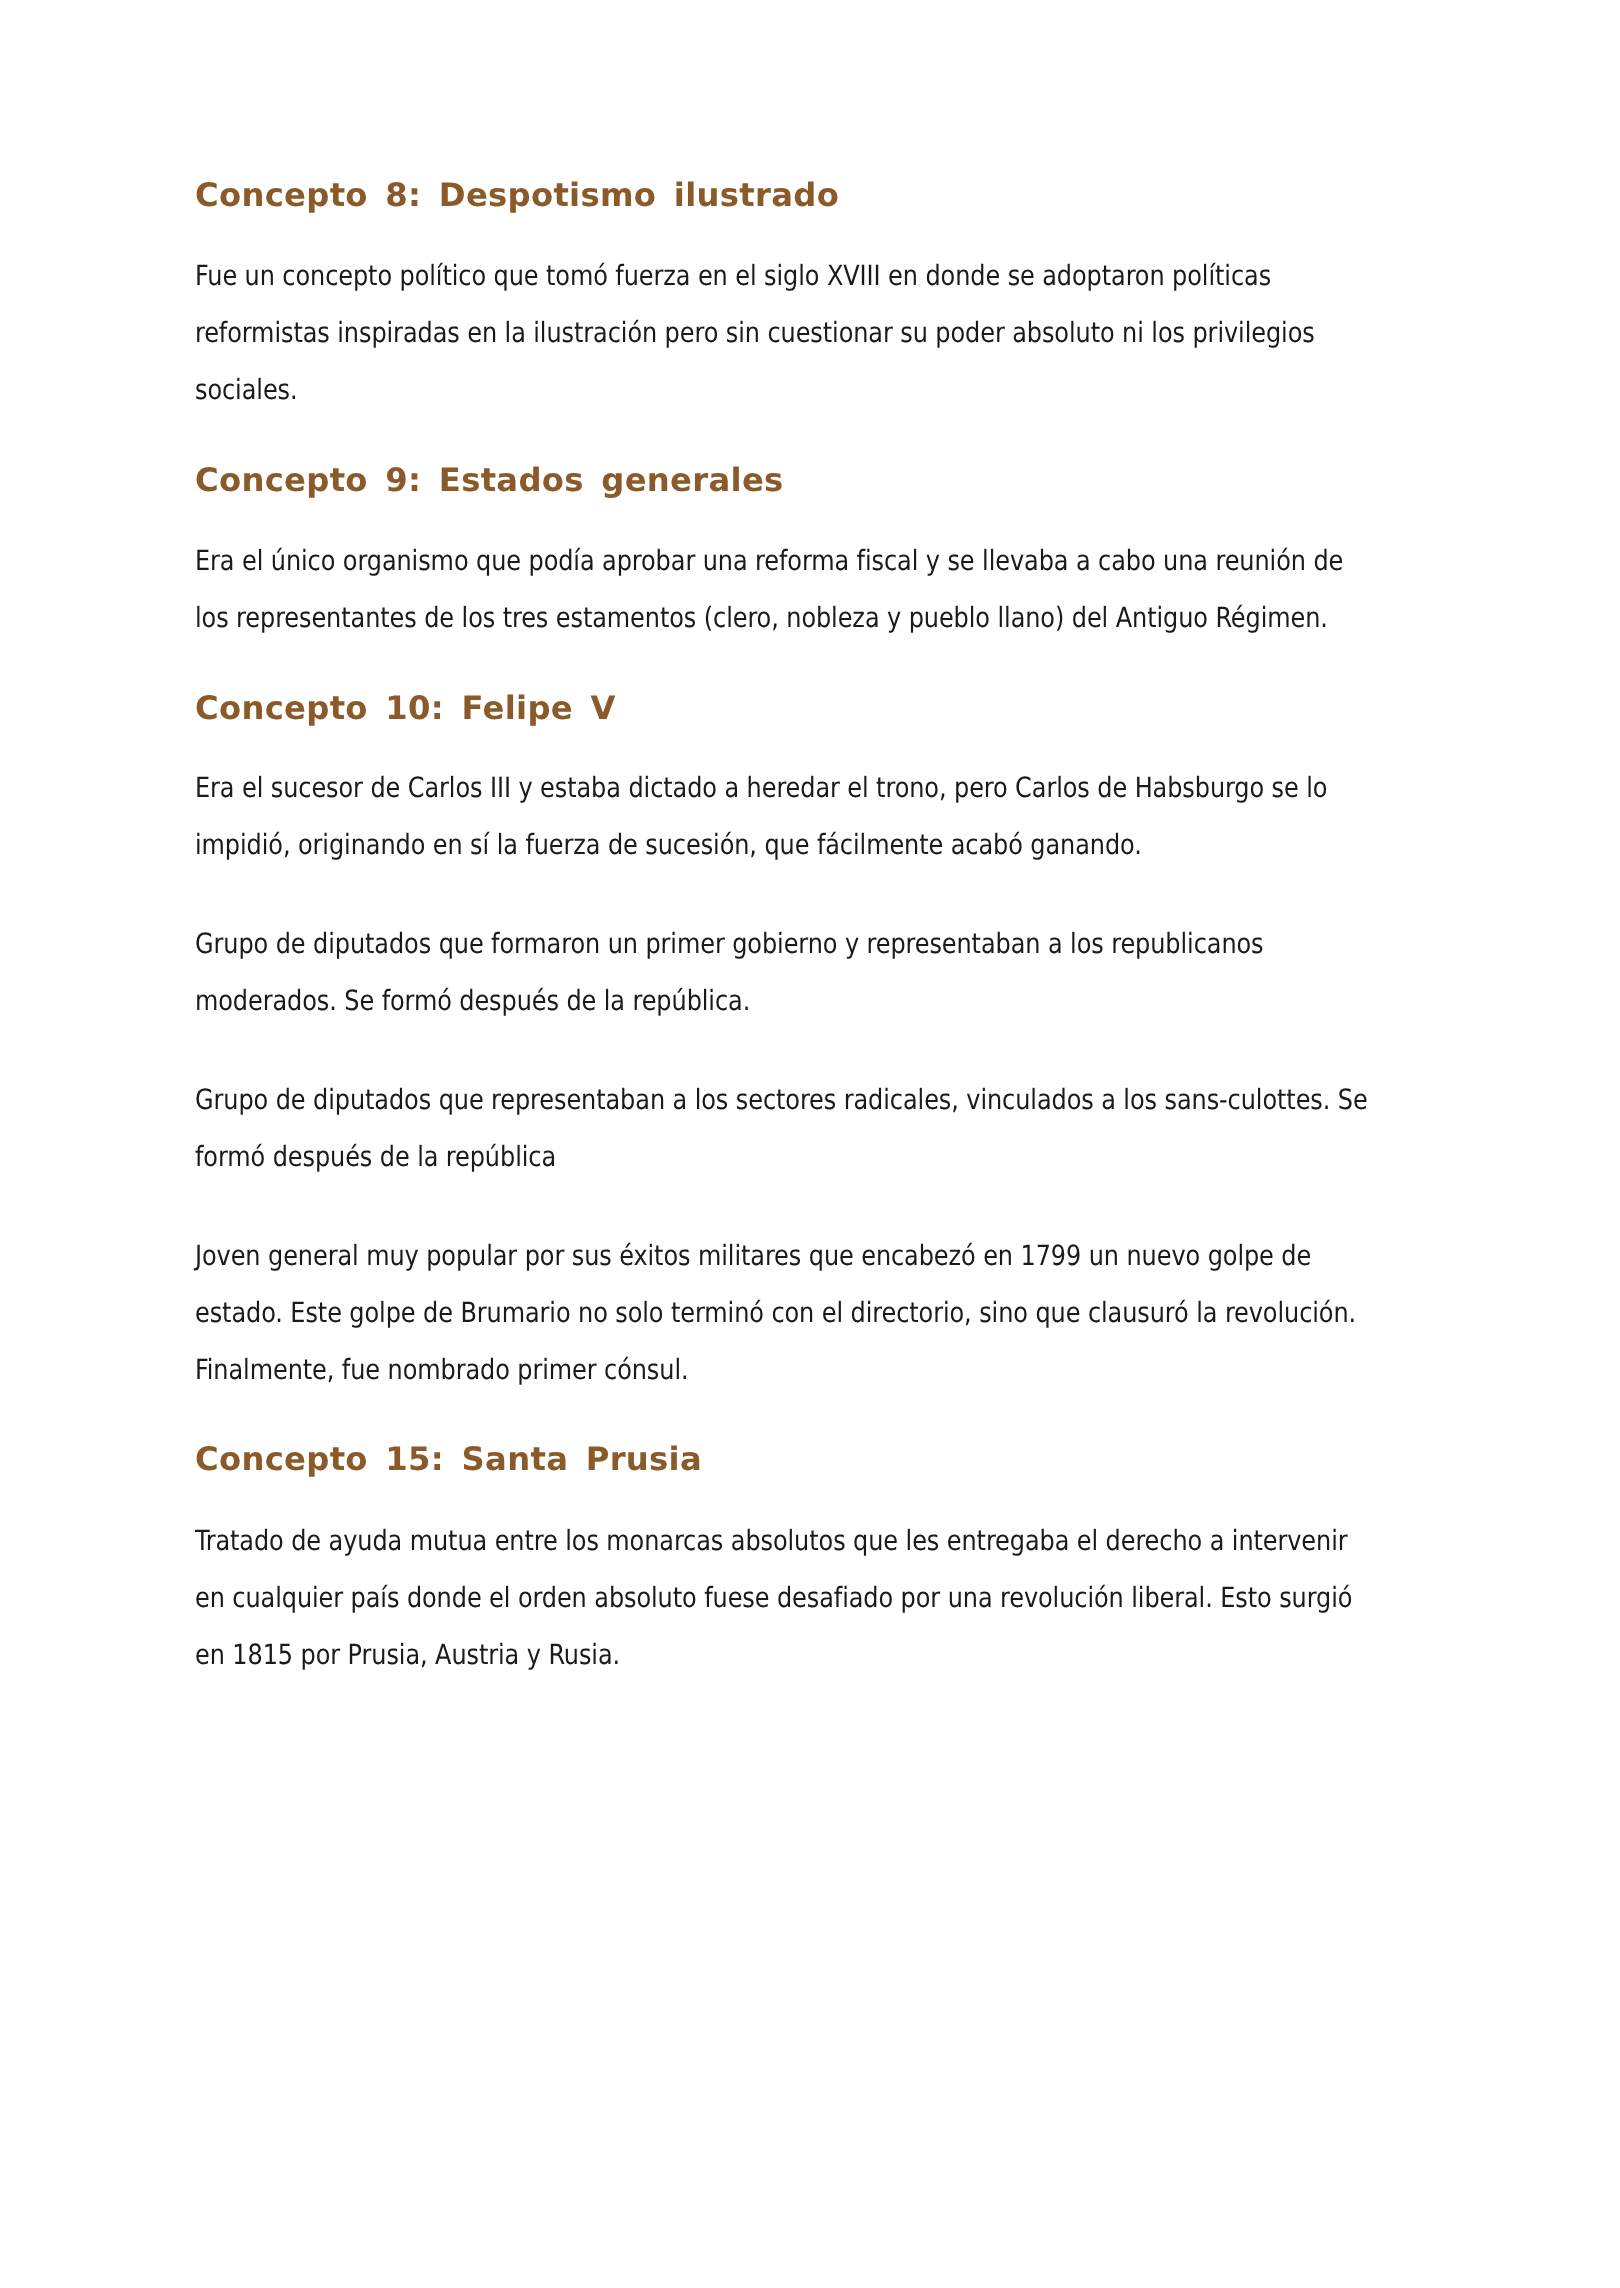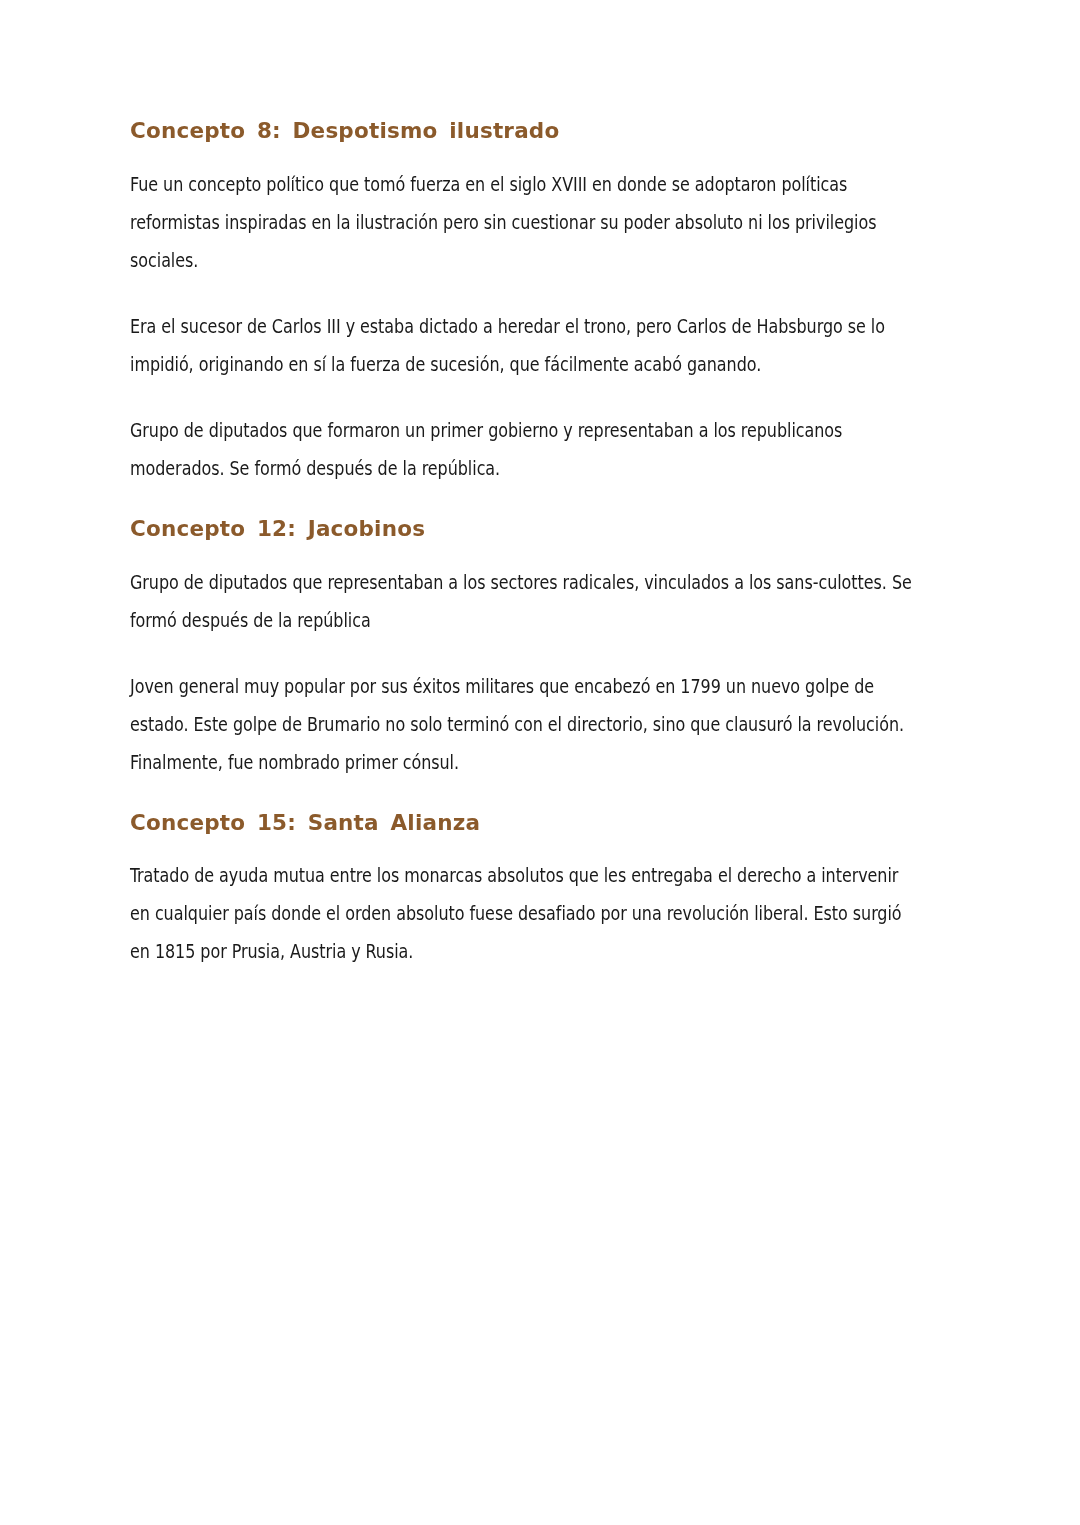--- a/index.html
+++ b/index.html
@@ -72,38 +72,42 @@
 <body>
 
 <div class="page">
   <div class="doc-body">
 
     <section class="concept-block">
       <h2 class="concept-heading">Concepto 8: Despotismo ilustrado</h2>
       <p class="concept-text">Fue un concepto político que tomó fuerza en el siglo XVIII en donde se adoptaron políticas reformistas inspiradas en la ilustración pero sin cuestionar su poder absoluto ni los privilegios sociales.</p>
     </section>
 
+    <section class="concept-block">
+      <h2 class="concept-heading">Concepto 9: Estados generales</h2>
+      <p class="concept-text">Era el único organismo que podía aprobar una reforma fiscal y se llevaba a cabo una reunión de los representantes de los tres estamentos (clero, nobleza y pueblo llano) del Antiguo Régimen.</p>
+    </section>
 
     <section class="concept-block">
+      <h2 class="concept-heading">Concepto 10: Felipe V</h2>
       <p class="concept-text">Era el sucesor de Carlos III y estaba dictado a heredar el trono, pero Carlos de Habsburgo se lo impidió, originando en sí la fuerza de sucesión, que fácilmente acabó ganando.</p>
     </section>
 
     <section class="concept-block">
       <p class="concept-text">Grupo de diputados que formaron un primer gobierno y representaban a los republicanos moderados. Se formó después de la república.</p>
     </section>
 
     <section class="concept-block">
-      <h2 class="concept-heading">Concepto 12: Jacobinos</h2>
       <p class="concept-text">Grupo de diputados que representaban a los sectores radicales, vinculados a los sans-culottes. Se formó después de la república</p>
     </section>
 
     <section class="concept-block">
       <p class="concept-text">Joven general muy popular por sus éxitos militares que encabezó en 1799 un nuevo golpe de estado. Este golpe de Brumario no solo terminó con el directorio, sino que clausuró la revolución. Finalmente, fue nombrado primer cónsul.</p>
     </section>
 
 
     <section class="concept-block">
-      <h2 class="concept-heading">Concepto 15: Santa Alianza</h2>
+      <h2 class="concept-heading">Concepto 15: Santa Prusia</h2>
       <p class="concept-text">Tratado de ayuda mutua entre los monarcas absolutos que les entregaba el derecho a intervenir en cualquier país donde el orden absoluto fuese desafiado por una revolución liberal. Esto surgió en 1815 por Prusia, Austria y Rusia.</p>
     </section>
 
   </div>
 </div>
 
 </body></html>

